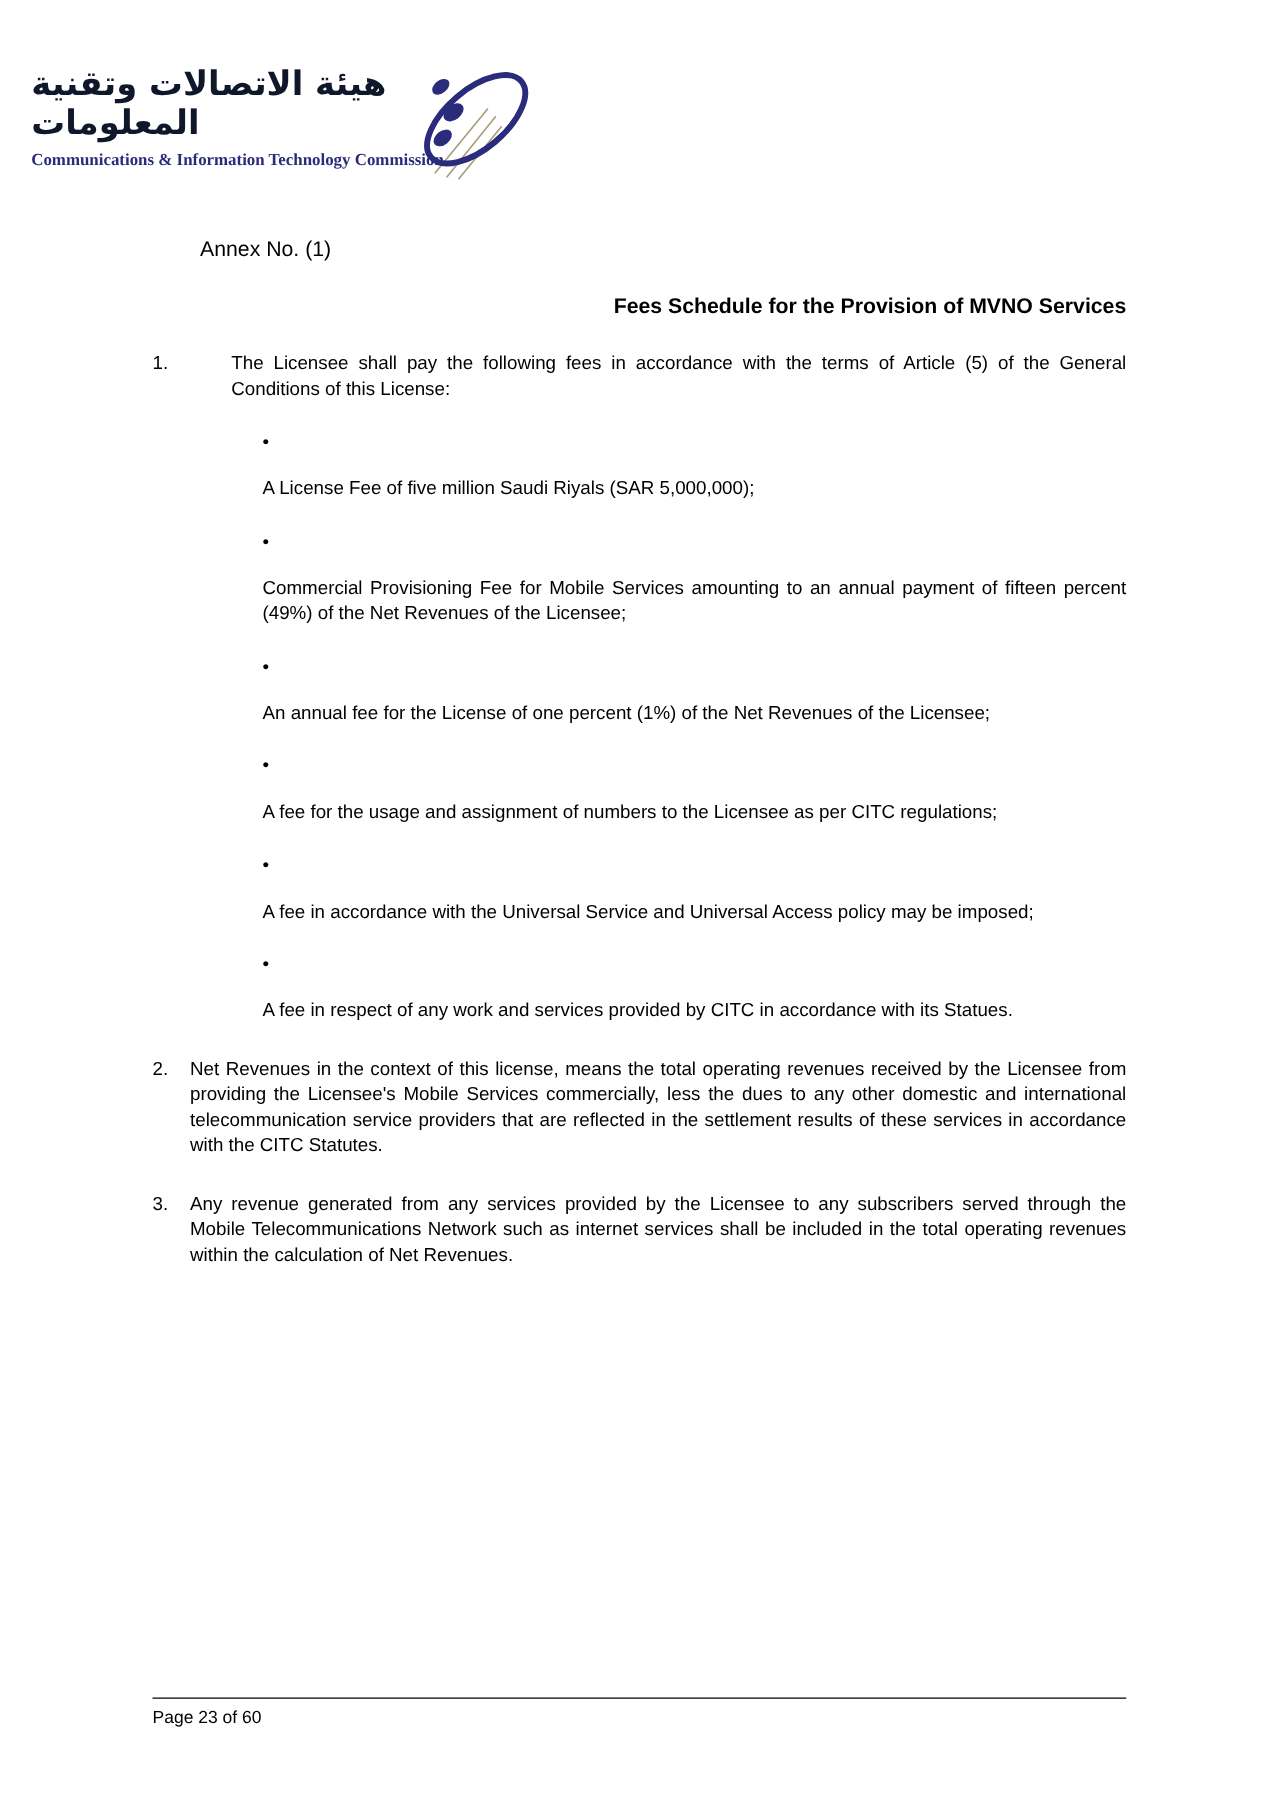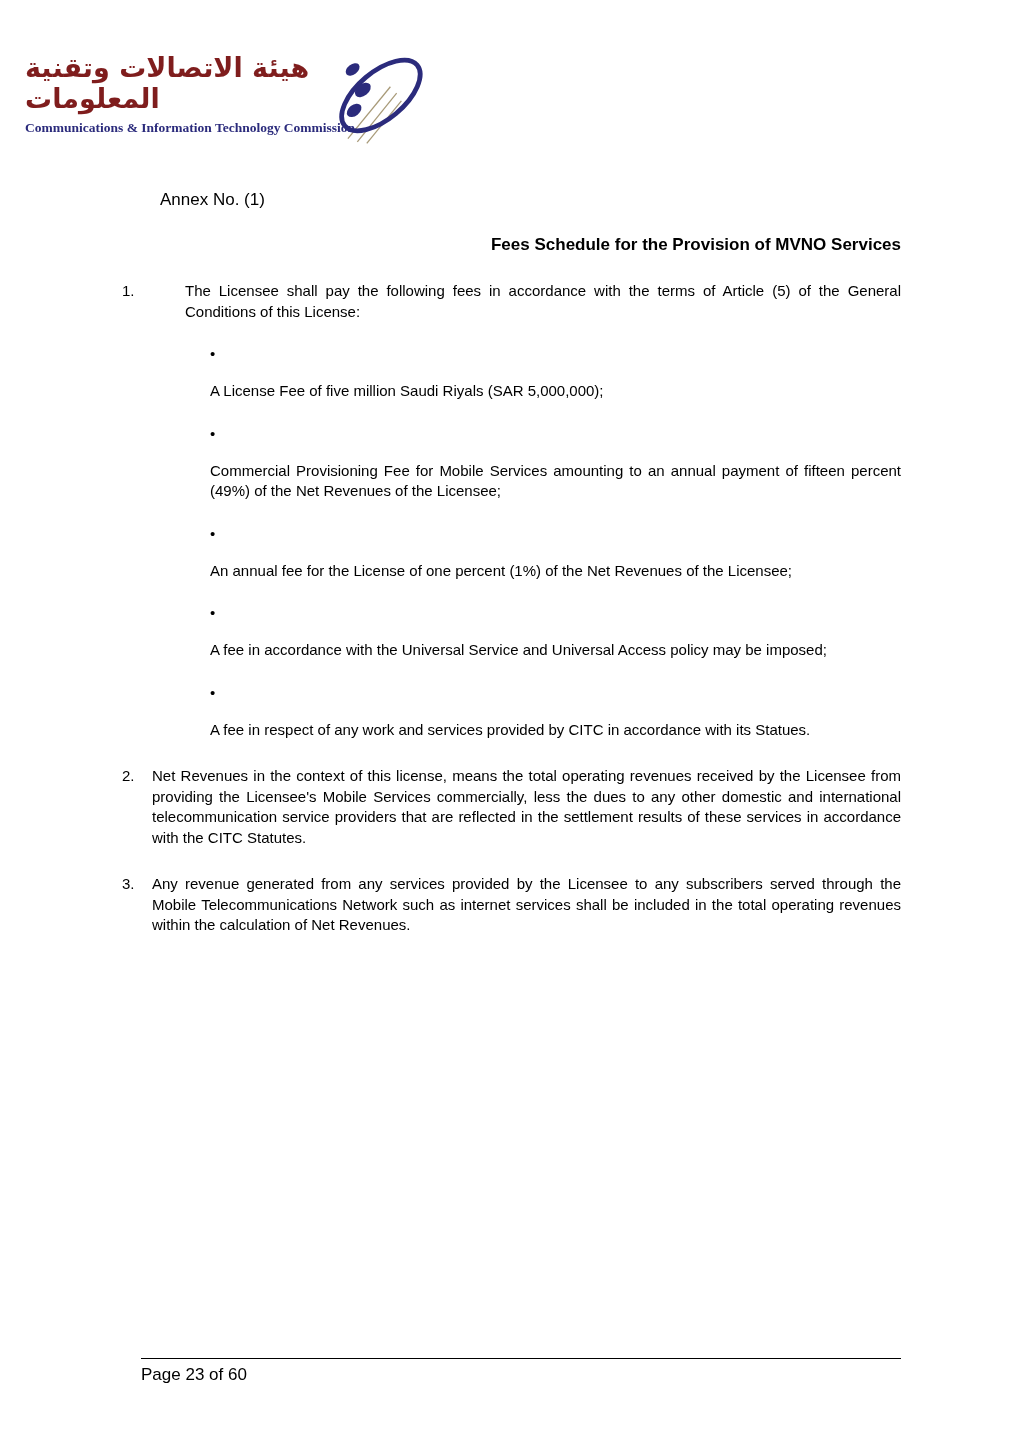--- a/index.html
+++ b/index.html
@@ -22,21 +22,21 @@
   .logo-block {
     position: absolute;
     left: 25px;
     top: 52px;
     width: 300px;
   }
   .logo-arabic {
     direction: rtl;
     font-size: 27px;
     font-weight: bold;
-    color: #7f1d1d;
+    color: #0f172a;
     line-height: 1.15;
     text-align: left;
     font-family: "DejaVu Sans", sans-serif;
   }
   .logo-english {
     margin-top: 6px;
     font-family: "Liberation Serif", serif;
     font-weight: bold;
     font-size: 13.5px;
     color: #2b2b7c;
@@ -105,22 +105,21 @@
   
   .footer {
     position: absolute;
     left: 122px;
     right: 123px;
     top: 1358px;
     border-top: 1px solid #000;
     padding-top: 6px;
     display: flex;
     justify-content: space-between;
-    font-size: 17px;
-    margin-left: 19px;
+    font-size: 14px;
   }
 </style>
 </head>
 <body>
 
 <div class="page">
 
   <div class="logo-block">
     <div class="logo-arabic">هيئة الاتصالات وتقنية المعلومات</div>
     <div class="logo-english">Communications &amp; Information Technology Commission</div>
@@ -160,20 +159,24 @@
       <div class="bullet-item">
         <span class="bullet-dot"></span>
         <span class="bullet-text">Commercial Provisioning Fee for Mobile Services amounting to an annual payment of fifteen percent (49%) of the Net Revenues of the Licensee;</span>
       </div>
       <div class="bullet-item">
         <span class="bullet-dot"></span>
         <span class="bullet-text">An annual fee for the License of one percent (1%) of the Net Revenues of the Licensee;</span>
       </div>
       <div class="bullet-item">
         <span class="bullet-dot"></span>
+        <span class="bullet-text">A fee for the usage and assignment of numbers to the Licensee as per CITC regulations;</span>
+      </div>
+      <div class="bullet-item">
+        <span class="bullet-dot"></span>
         <span class="bullet-text">A fee in accordance with the Universal Service and Universal Access policy may be imposed;</span>
       </div>
       <div class="bullet-item">
         <span class="bullet-dot"></span>
         <span class="bullet-text">A fee in respect of any work and services provided by CITC in accordance with its Statues.</span>
       </div>
     </div>
 
     <div class="num-item rest">
       <div class="num">2.</div>

